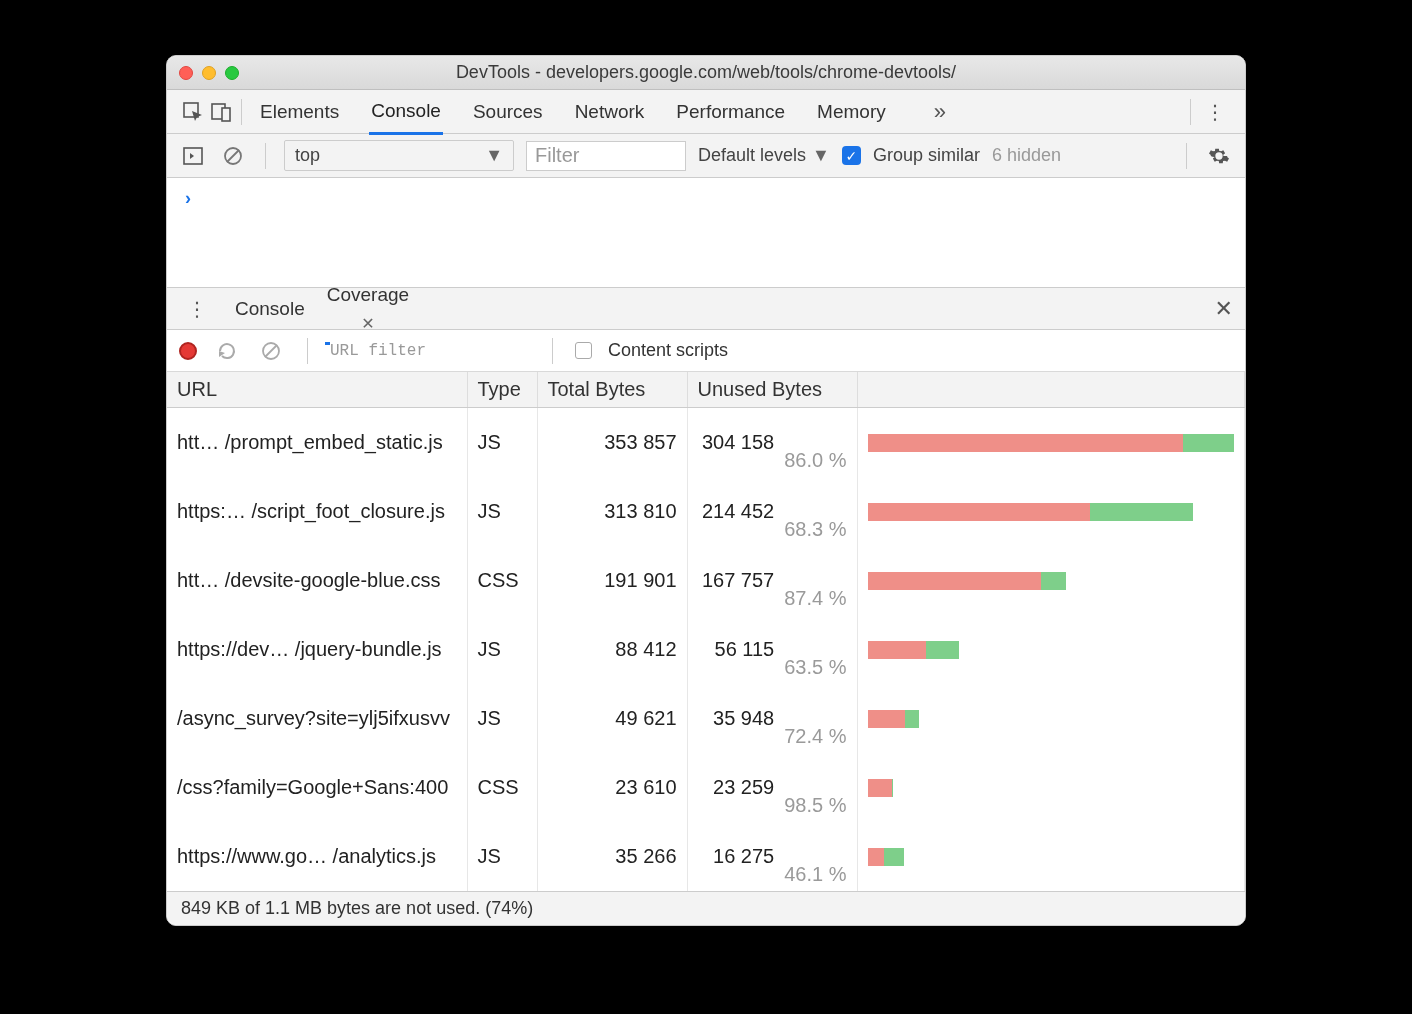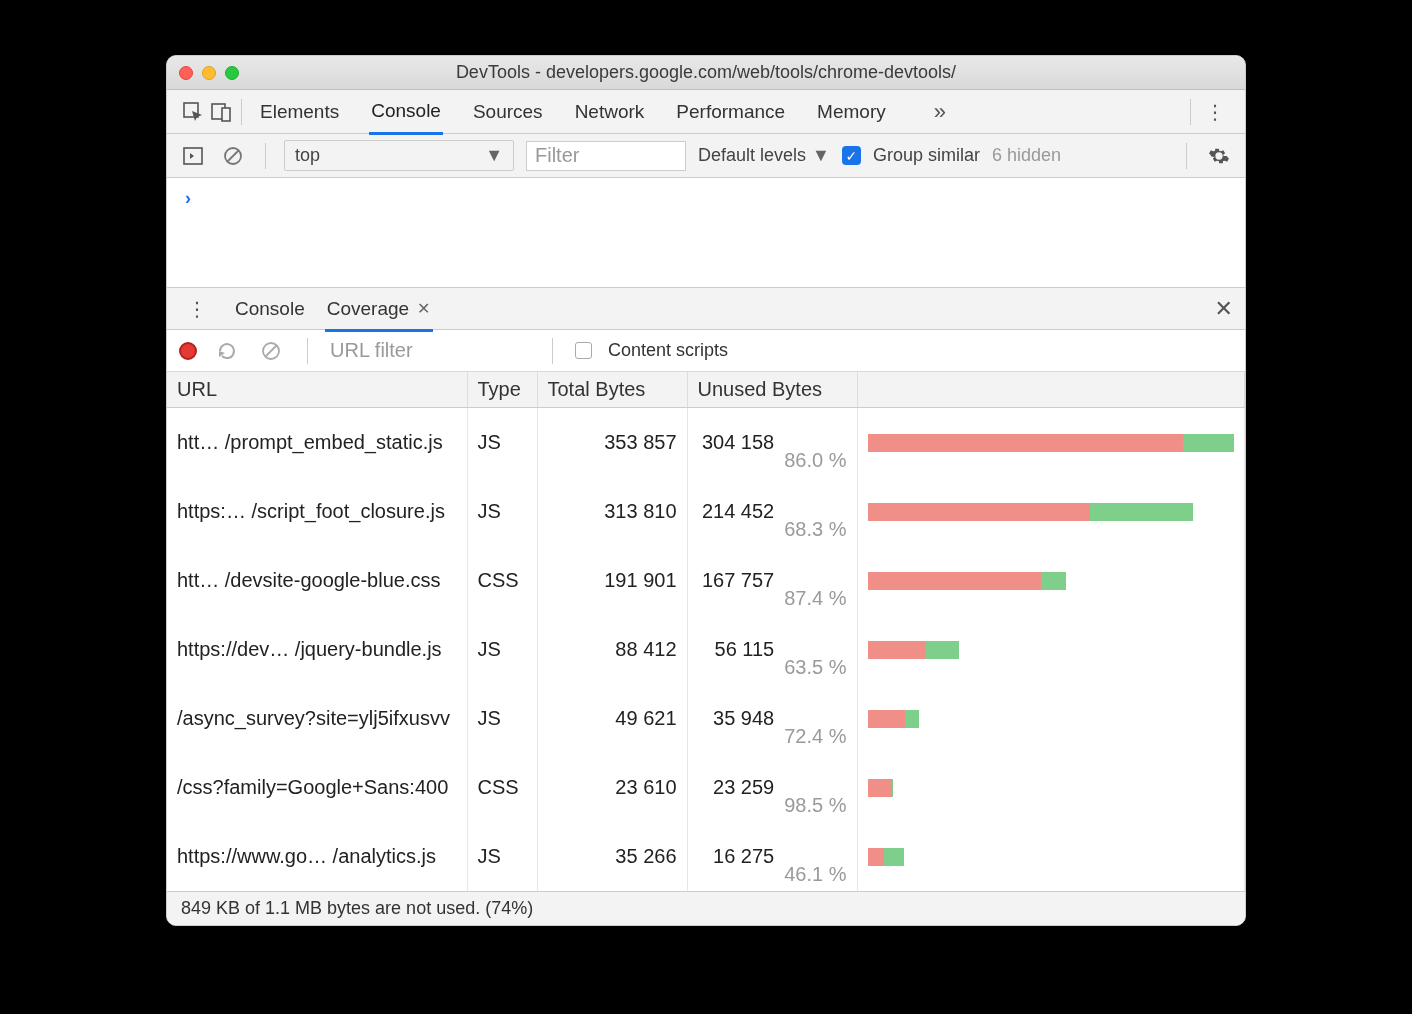--- a/index.html
+++ b/index.html
@@ -85,30 +85,30 @@
   .gear { color:#555; }
   
   .console-body { height:110px; background:#fff; border-bottom:1px solid #ccc; padding:10px 18px;}
   .prompt { color:#1a73e8; font-weight:bold; }
   
   .drawer-tabs {
     height:42px; background:#f3f3f3; border-bottom:1px solid #ccc;
     display:flex; align-items:center; padding:0 12px; gap:18px;
   }
   .drawer-tab { font-size:19px; color:#333; padding:6px 2px; display:flex; align-items:center; gap:8px;}
-  .drawer-tab.active { border-bottom:3px solid #1a73e8; font-weight:500; padding-bottom:9px; margin-top:6px;}
+  .drawer-tab.active { border-bottom:3px solid #1a73e8; font-weight:500; padding-bottom:9px; margin-top:6px;flex-direction:column;}
   .drawer-tab .close-x { color:#666; font-size:16px; }
   .drawer-close { font-size:22px; color:#555; }
   
   .cov-toolbar {
     height:42px; background:#fff; border-bottom:1px solid #d9d9d9;
     display:flex; align-items:center; padding:0 12px; gap:16px; color:#888;
   }
   .record-dot { width:18px; height:18px; border-radius:50%; background:#e53935; border:2px solid #b02420;}
-  .url-filter { border:none; color:#888; font-size:20px; width:200px; }
+  .url-filter { border:none; color:#888; font-size:16px; width:200px;font-family:Liberation Mono, monospace; }
   .chk-box { width:17px; height:17px; border:1.5px solid #aaa; border-radius:3px; display:inline-block;}
   
   table.cov { width:100%; border-collapse:collapse; font-size:20px;}
   table.cov th {
     text-align:left; font-weight:400; color:#333;
     background:#f3f3f3; border-bottom:1px solid #ccc; border-right:1px solid #ddd;
     padding:6px 10px; height:34px;
   }
   table.cov td {
     border-right:1px solid #e7e7e7; padding:5px 10px; height:34px;

